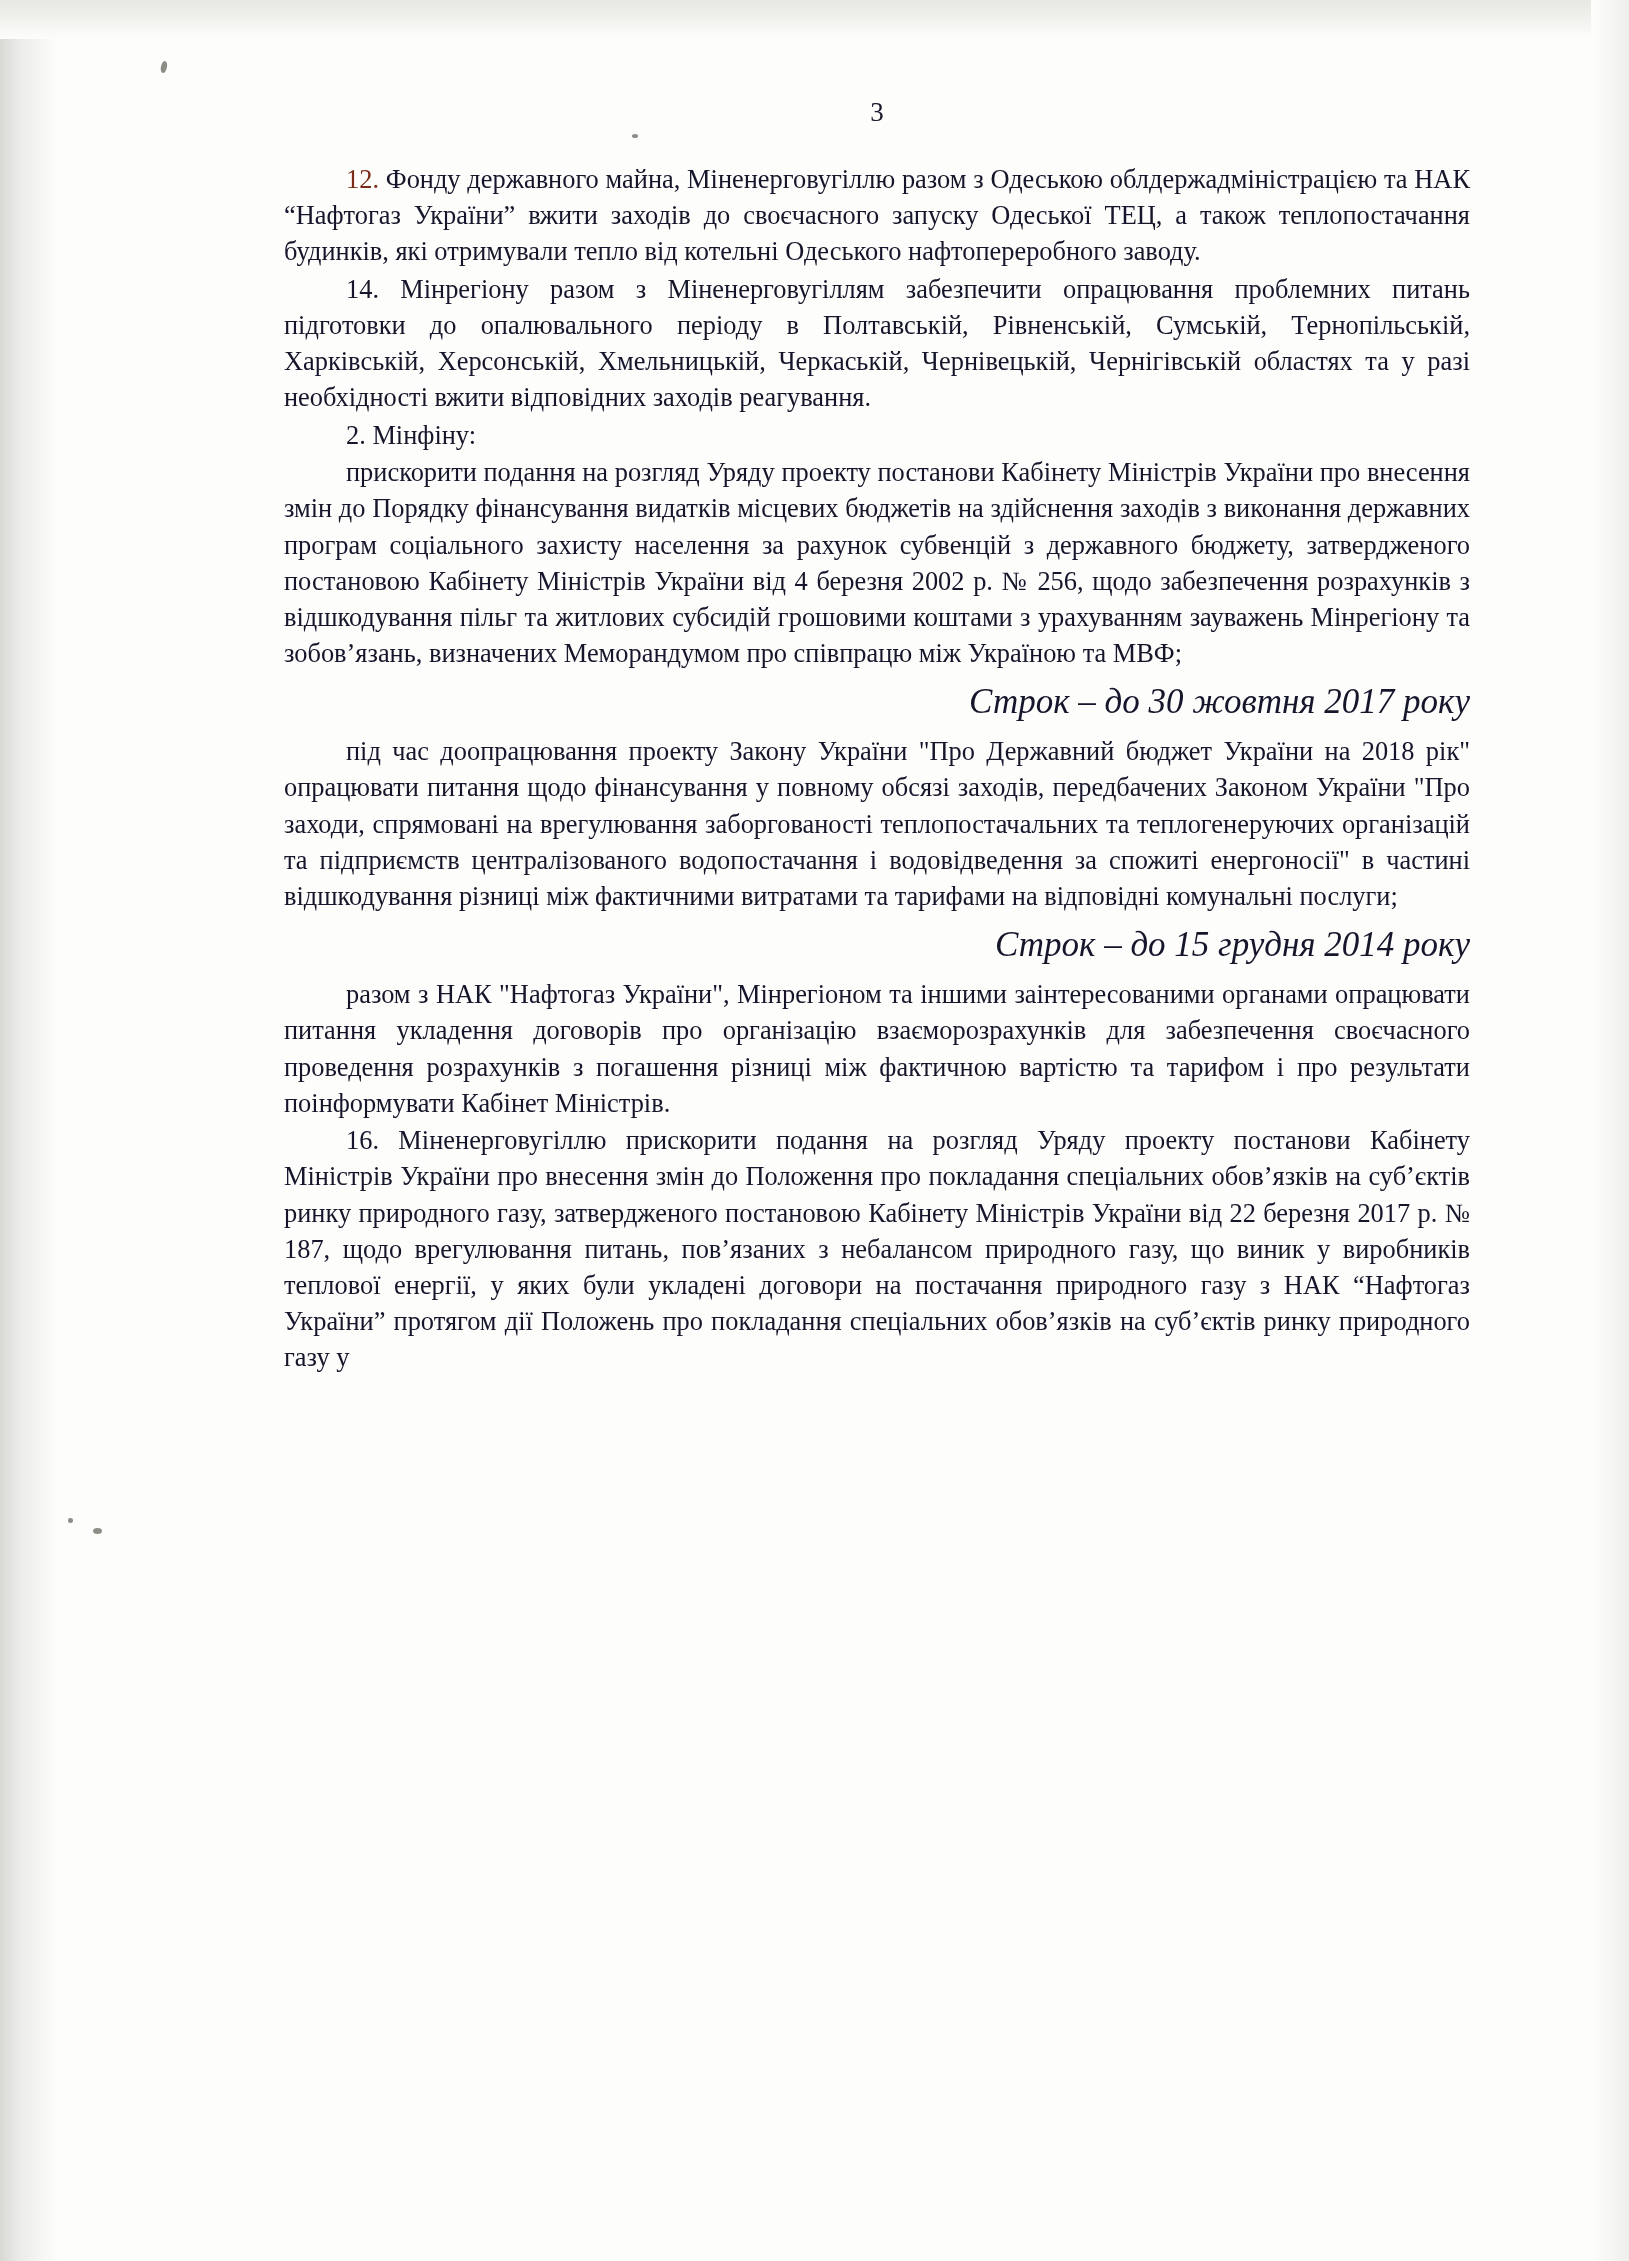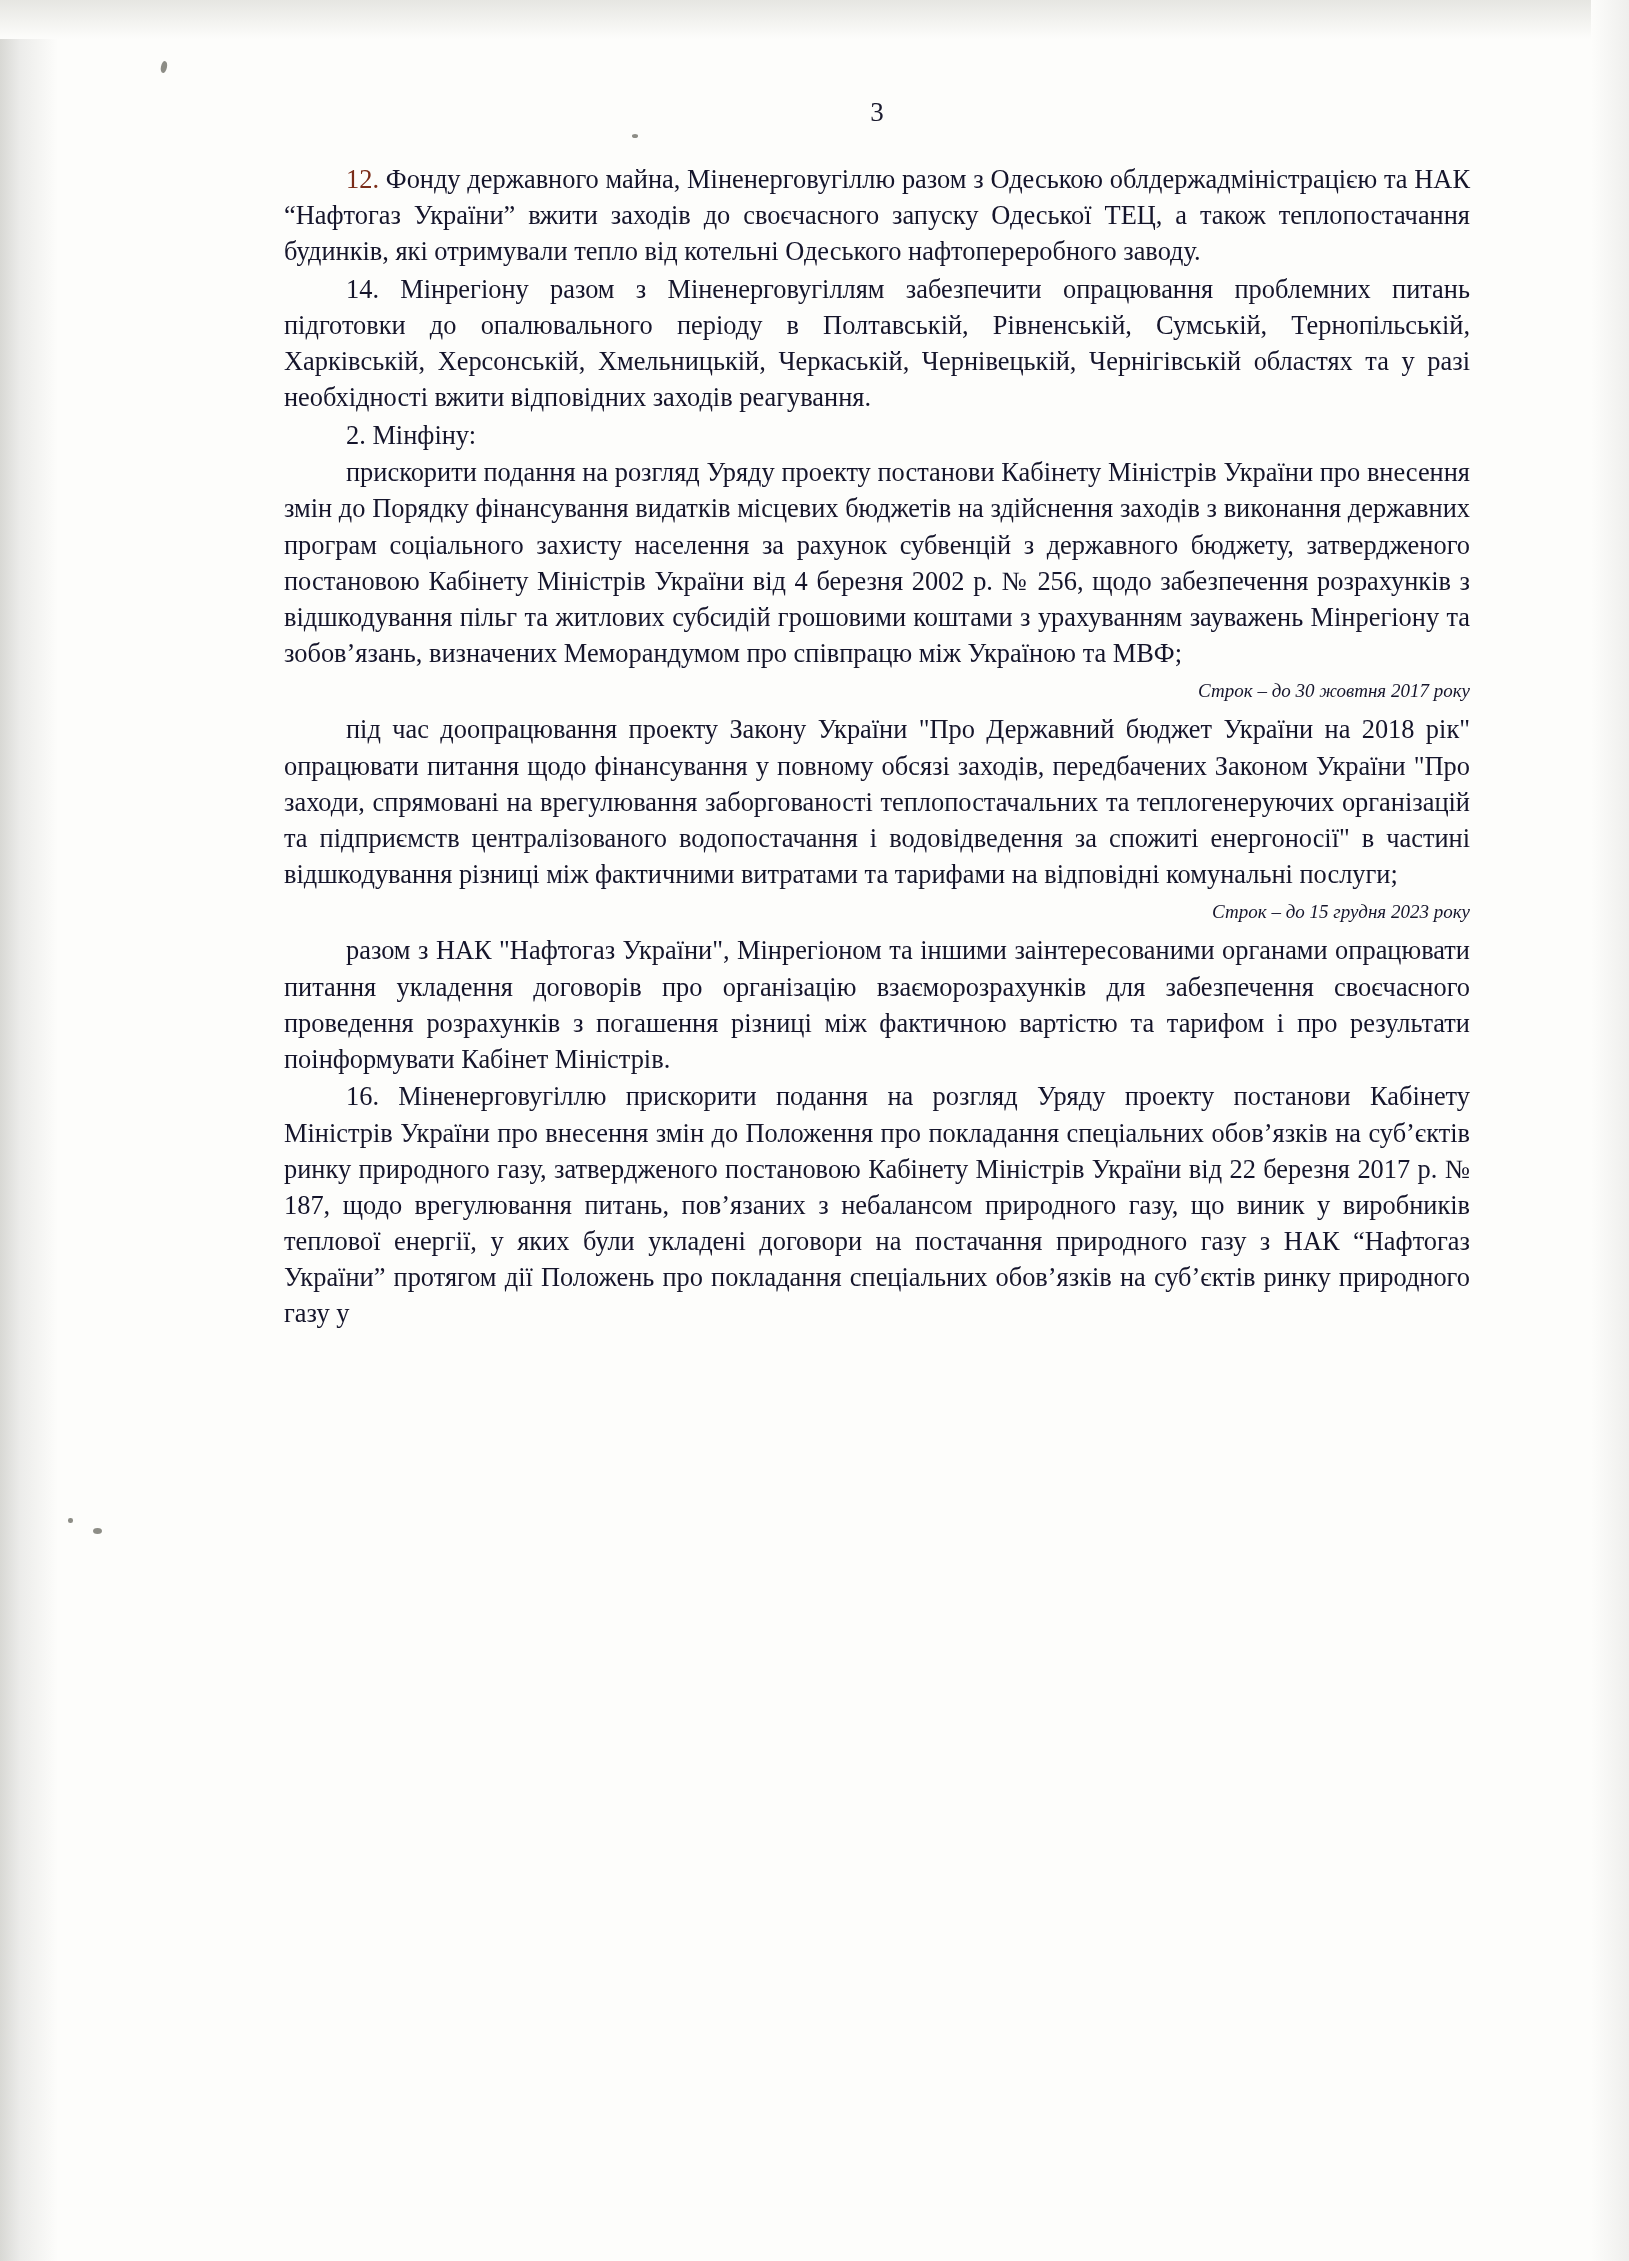--- a/index.html
+++ b/index.html
@@ -69,21 +69,21 @@
   p.indent {
     text-indent: 62px;
   }
   p.noindent {
     text-indent: 0;
   }
   .deadline {
     text-align: right;
     font-style: italic;
     margin: 6.4px 0 7.7px 0;
-    font-size: 19px;
+    font-size: 35px;
   }
   .num-mark {
     color: #7a2c18;
   }
   .speck {
     position: absolute;
     background: #8d8d86;
     border-radius: 50%;
     pointer-events: none;
   }
@@ -107,19 +107,19 @@
   <div class="content">
     <div class="page-number">3</div>
 
     <div class="body-text">
       <p class="indent"><span class="num-mark">12.</span><span> Фонду державного майна, Міненерговугіллю разом з Одеською облдержадміністрацією та НАК “Нафтогаз України” вжити заходів до своєчасного запуску Одеської ТЕЦ, а також теплопостачання будинків, які отримували тепло від котельні Одеського нафтопереробного заводу.</span></p>
       <p class="indent">14. Мінрегіону разом з   Міненерговугіллям забезпечити опрацювання проблемних питань підготовки до опалювального періоду в Полтавській, Рівненській, Сумській, Тернопільській, Харківській, Херсонській, Хмельницькій, Черкаській, Чернівецькій, Чернігівській областях та у разі необхідності вжити відповідних заходів реагування.</p>
       <p class="indent">2. Мінфіну:</p>
       <p class="indent">прискорити подання на розгляд Уряду проекту постанови Кабінету Міністрів України про внесення змін до Порядку фінансування видатків місцевих бюджетів на здійснення заходів з виконання державних програм соціального захисту населення за рахунок субвенцій з державного бюджету, затвердженого постановою Кабінету Міністрів України від 4 березня 2002 р. № 256, щодо забезпечення розрахунків з відшкодування пільг та житлових субсидій грошовими коштами з урахуванням зауважень Мінрегіону та зобов’язань, визначених Меморандумом про співпрацю між Україною та МВФ;</p>
       <p class="deadline">Строк – до 30 жовтня 2017 року</p>
       <p class="indent">під час доопрацювання проекту Закону України "Про Державний бюджет України на 2018 рік" опрацювати питання щодо фінансування у повному обсязі заходів, передбачених Законом України "Про заходи, спрямовані на врегулювання заборгованості теплопостачальних та теплогенеруючих організацій та підприємств централізованого водопостачання і водовідведення за спожиті енергоносії" в частині відшкодування різниці між фактичними витратами та тарифами на відповідні комунальні послуги;</p>
-      <p class="deadline">Строк  – до 15 грудня 2023 року</p>
+      <p class="deadline">Строк  – до 15 грудня 2014 року</p>
       <p class="indent">разом з НАК "Нафтогаз України", Мінрегіоном та іншими заінтересованими органами опрацювати питання укладення договорів про організацію взаєморозрахунків для забезпечення своєчасного проведення розрахунків з погашення різниці між фактичною вартістю та тарифом і про результати поінформувати Кабінет Міністрів.</p>
       <p class="indent">16. Міненерговугіллю прискорити подання на розгляд Уряду проекту постанови Кабінету Міністрів України про внесення змін до Положення про покладання спеціальних обов’язків на суб’єктів ринку природного газу, затвердженого постановою Кабінету Міністрів України від 22 березня 2017 р. № 187, щодо врегулювання питань, пов’язаних з небалансом природного газу, що виник у виробників теплової енергії, у яких були укладені договори на постачання природного газу з НАК “Нафтогаз України” протягом дії Положень про покладання спеціальних обов’язків на суб’єктів ринку природного газу у</p>
     </div>
   </div>
 </div>
 
 
 </body></html>

